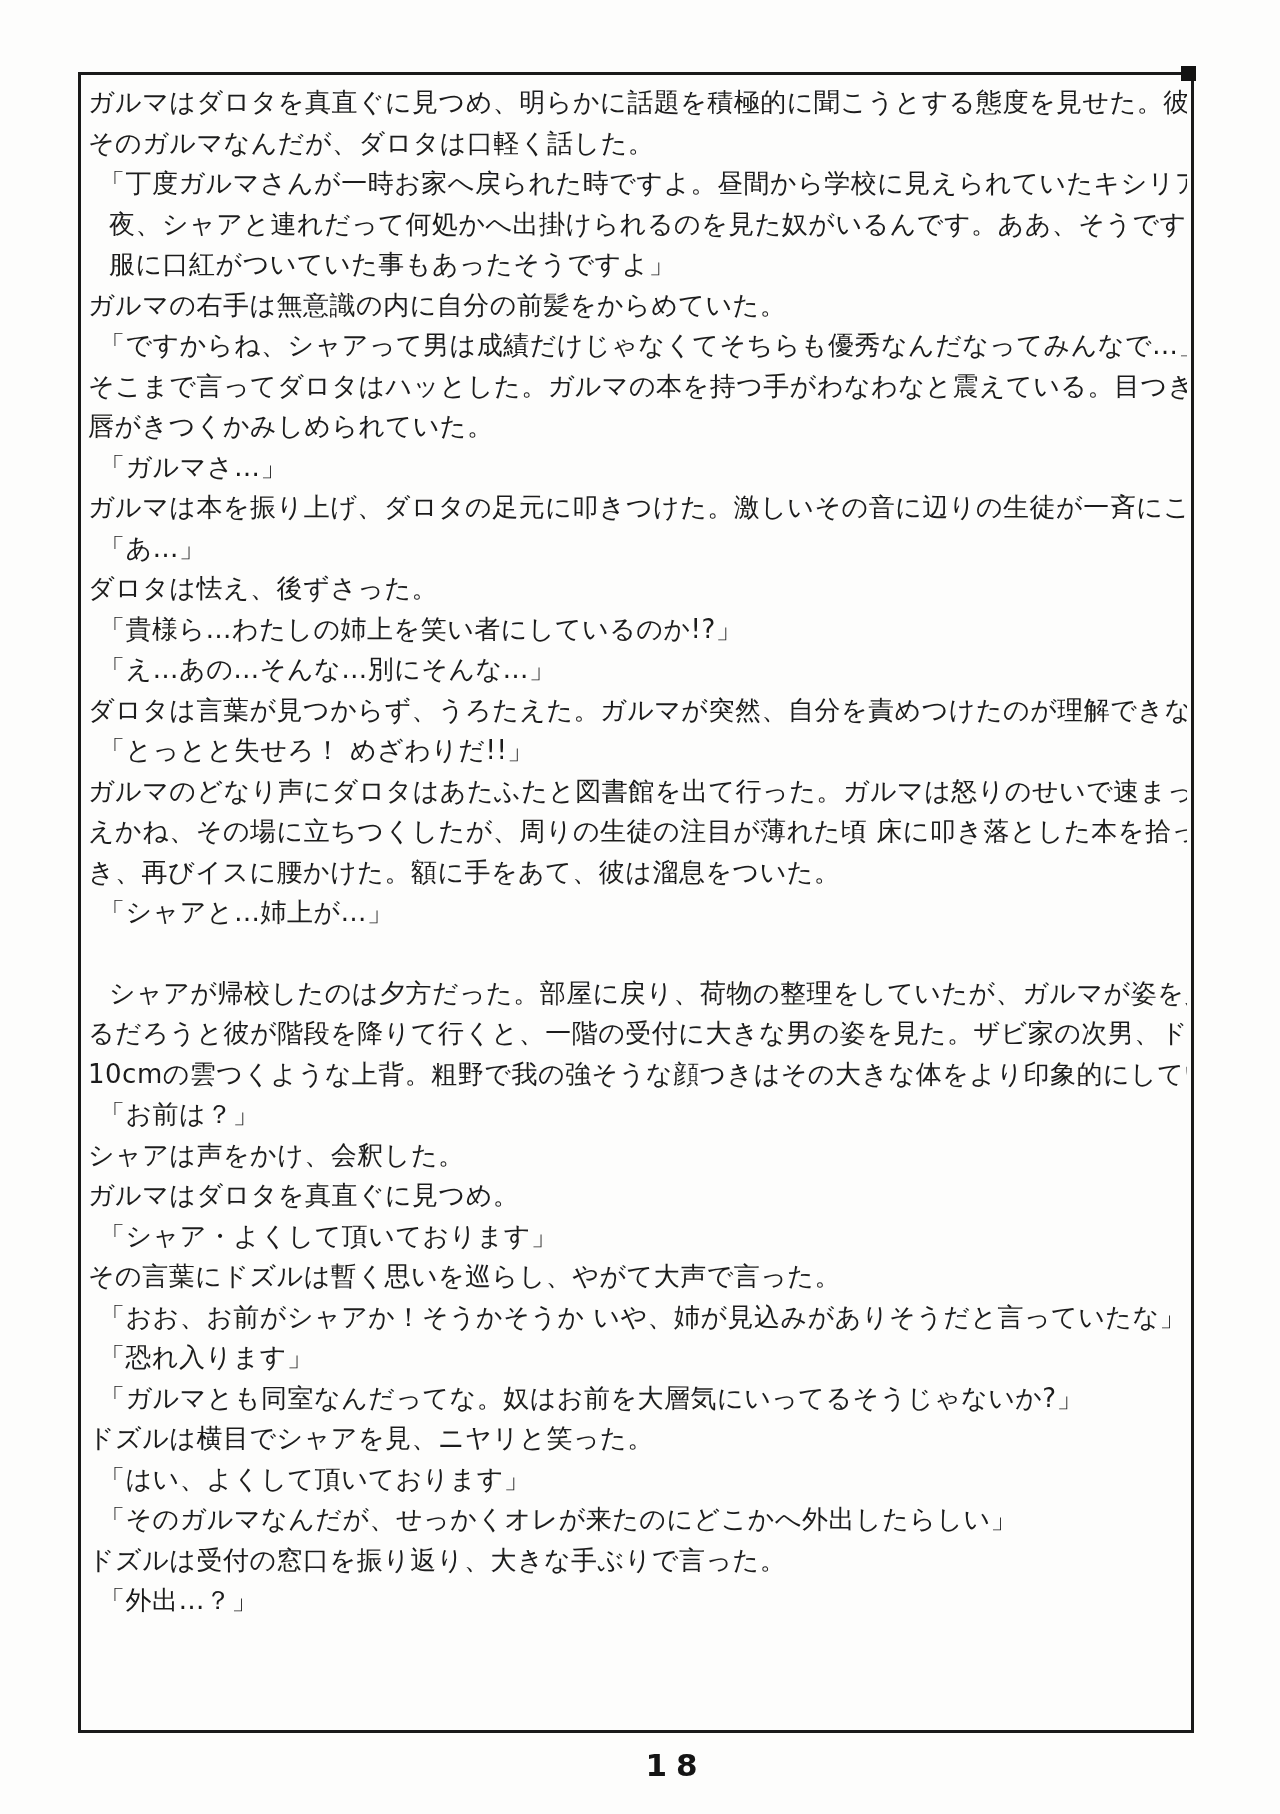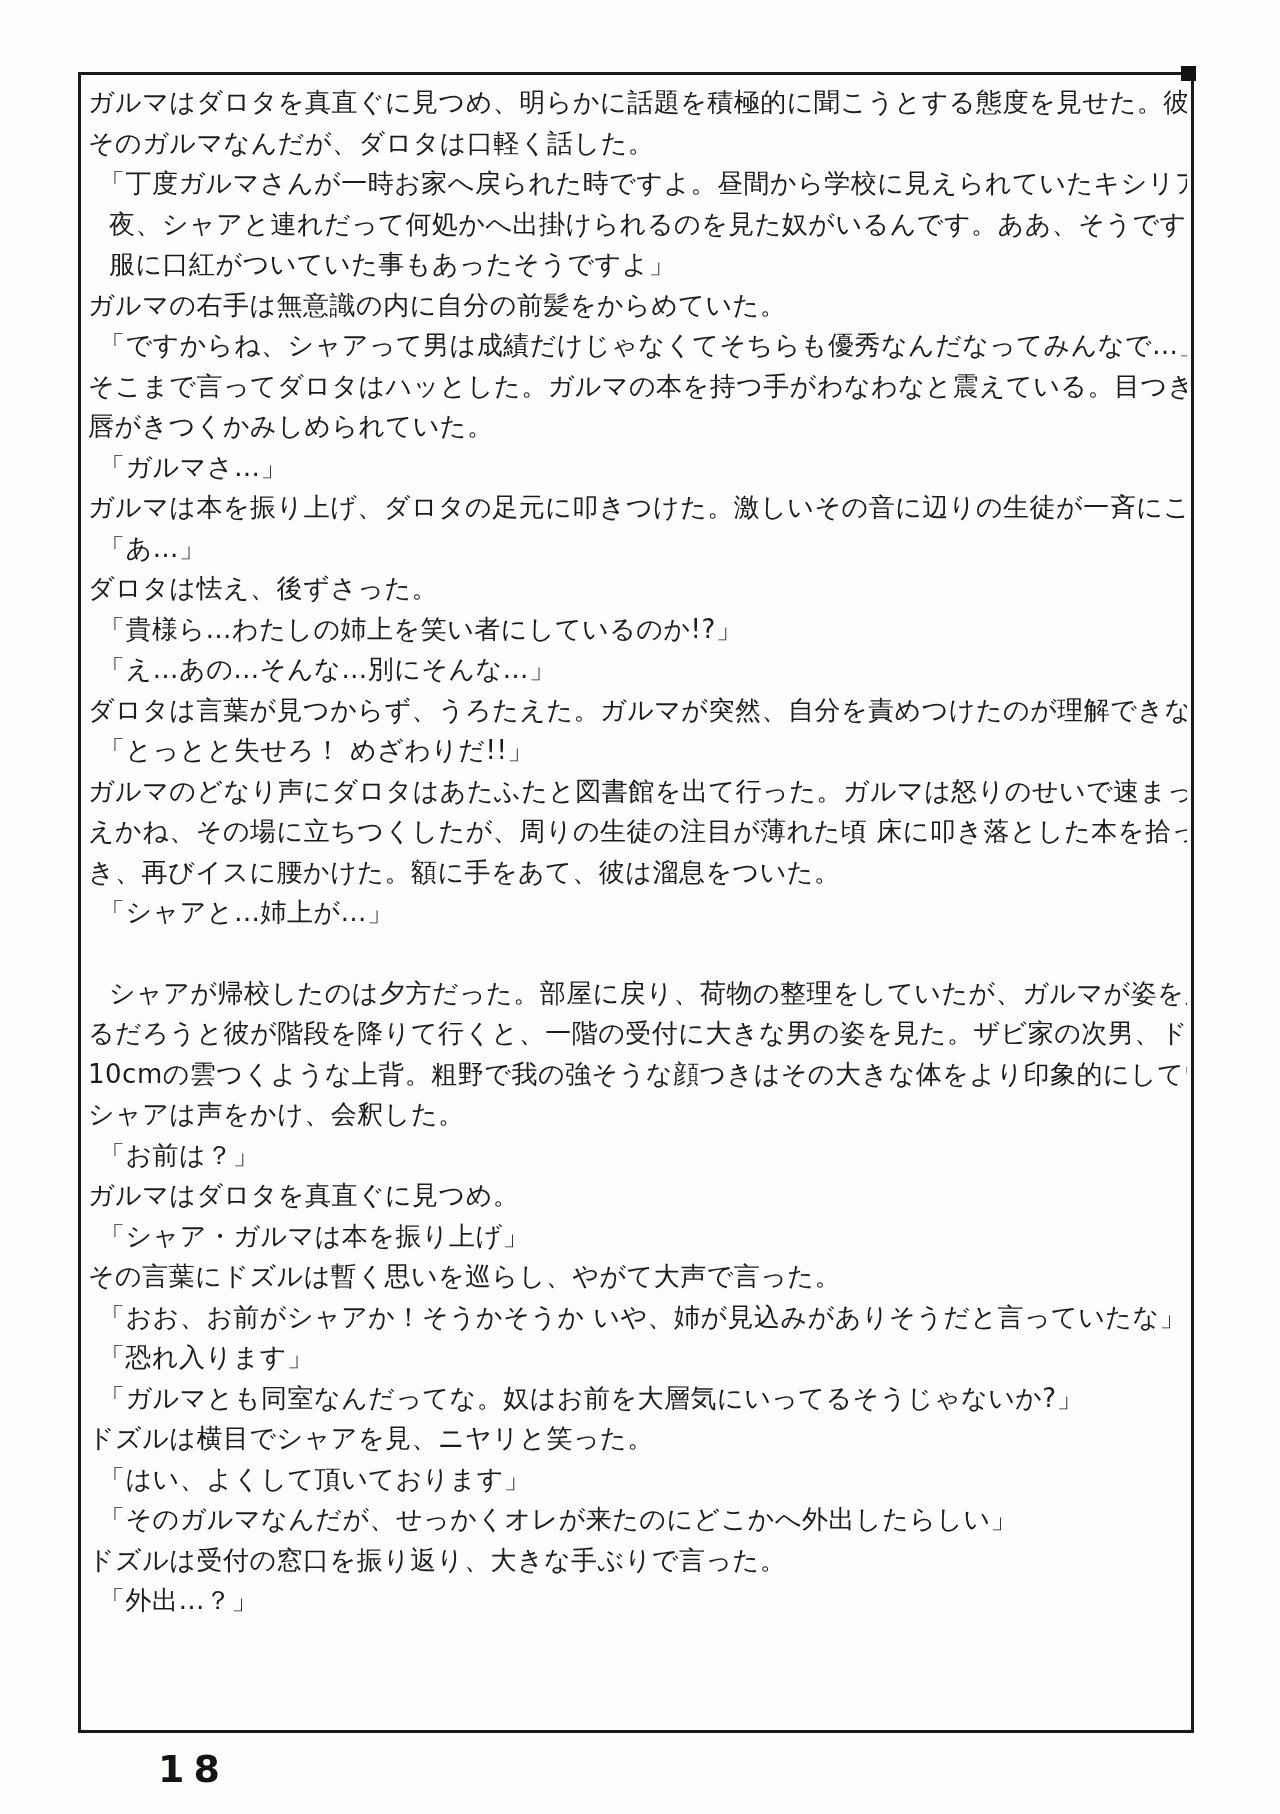--- a/index.html
+++ b/index.html
@@ -39,22 +39,22 @@
   .ind1 { padding-left:11px; }   
   .ind2 { padding-left:21px; }   
   .ind3 { padding-left:21px; }   
   .scene-break { height:40px; }
   .page-number {
     position:absolute;
     top:1747px; left:78px;
     width:1116px;
     box-sizing:border-box;
     padding-left:80px;
-    text-align:left;
-    font-size:38px;
+    text-align:center;
+    font-size:31px;
     font-weight:bold;
     letter-spacing:9px;
     color:#141414;
   }
 </style>
 </head>
 <body>
 
 <div class="page-frame">
   <div class="corner-mark"></div>
@@ -80,24 +80,24 @@
     <div class="line">ガルマのどなり声にダロタはあたふたと図書館を出て行った。ガルマは怒りのせいで速まった脈をおさ</div>
     <div class="line">えかね、その場に立ちつくしたが、周りの生徒の注目が薄れた頃 床に叩き落とした本を拾ってはた</div>
     <div class="line">き、再びイスに腰かけた。額に手をあて、彼は溜息をついた。</div>
     <div class="line ind1">「シャアと…姉上が…」</div>
 
     <div class="scene-break"></div>
 
     <div class="line ind3">シャアが帰校したのは夕方だった。部屋に戻り、荷物の整理をしていたが、ガルマが姿を見せない。食堂で会え</div>
     <div class="line">るだろうと彼が階段を降りて行くと、一階の受付に大きな男の姿を見た。ザビ家の次男、ドズル・ザビ。2m</div>
     <div class="line">10cmの雲つくような上背。粗野で我の強そうな顔つきはその大きな体をより印象的にしていた。</div>
+    <div class="line ind1">「お前は？」</div>
     <div class="line">シャアは声をかけ、会釈した。</div>
-    <div class="line ind1">「お前は？」</div>
     <div class="line">ガルマはダロタを真直ぐに見つめ。</div>
-    <div class="line ind1">「シャア・ガルマは本を振り上げ」</div>
+    <div class="line ind1">「シャア・よくして頂いております」</div>
     <div class="line">その言葉にドズルは暫く思いを巡らし、やがて大声で言った。</div>
     <div class="line ind1">「おお、お前がシャアか！そうかそうか いや、姉が見込みがありそうだと言っていたな」</div>
     <div class="line ind1">「恐れ入ります」</div>
     <div class="line ind1">「ガルマとも同室なんだってな。奴はお前を大層気にいってるそうじゃないか?」</div>
     <div class="line">ドズルは横目でシャアを見、ニヤリと笑った。</div>
     <div class="line ind1">「はい、よくして頂いております」</div>
     <div class="line ind1">「そのガルマなんだが、せっかくオレが来たのにどこかへ外出したらしい」</div>
     <div class="line">ドズルは受付の窓口を振り返り、大きな手ぶりで言った。</div>
     <div class="line ind1">「外出…？」</div>
   </div>

